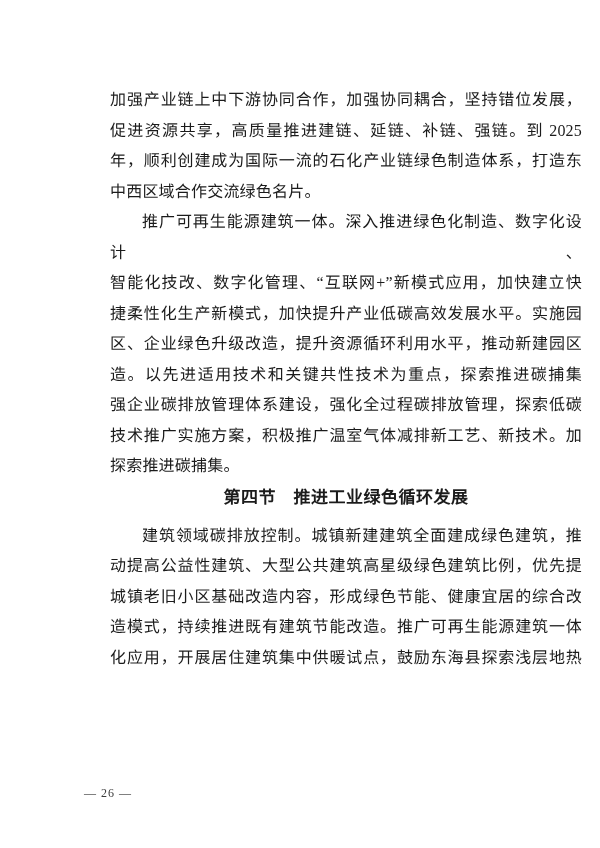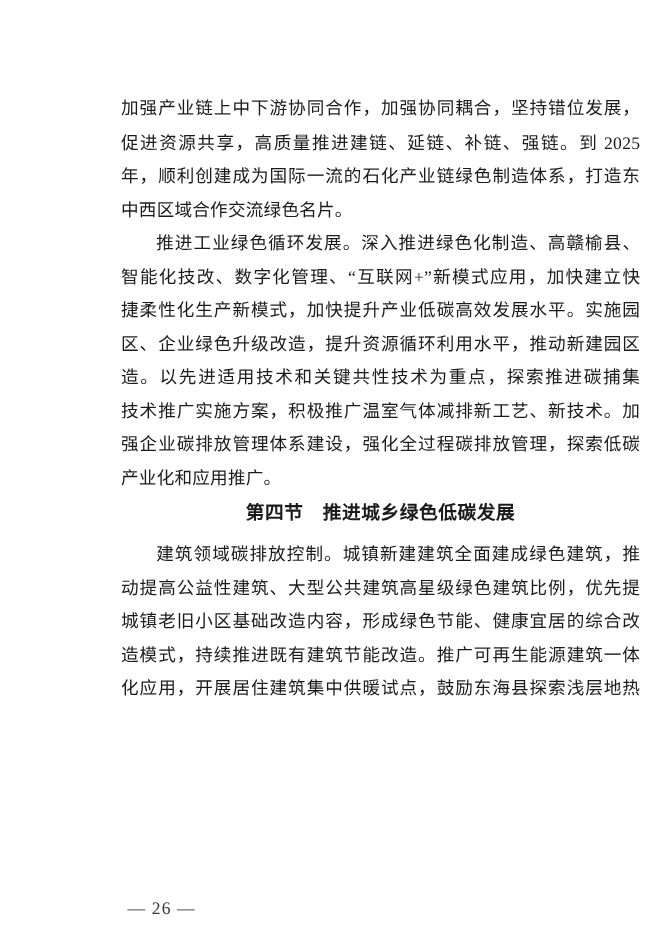--- a/index.html
+++ b/index.html
@@ -45,53 +45,52 @@
     font-size: 17px;
     font-weight: bold;
     line-height: 31px;
     margin: 0 0 8px 0;
     text-align: center;
     letter-spacing: 0.5px;
   }
   .footer {
     position: absolute;
     left: 84px;
-    top: 819px;
-    font-size: 16px;
+    top: 785px;
+    font-size: 12px;
     line-height: 16px;
     color: #3a3a3a;
     letter-spacing: 1px;
-    margin-left: 32px;
   }
 </style>
 </head>
 <body>
 
 <div class="page">
   <div class="text-block">
 
     <div class="para">
       <div class="line">加强产业链上中下游协同合作，加强协同耦合，坚持错位发展，</div>
       <div class="line">促进资源共享，高质量推进建链、延链、补链、强链。到 2025</div>
       <div class="line">年，顺利创建成为国际一流的石化产业链绿色制造体系，打造东</div>
       <div class="line lastline">中西区域合作交流绿色名片。</div>
     </div>
 
     <div class="para">
-      <div class="line indent">推进工业绿色循环发展。深入推进绿色化制造、高赣榆县、</div>
+      <div class="line indent">推广可再生能源建筑一体。深入推进绿色化制造、数字化设计、</div>
       <div class="line">智能化技改、数字化管理、“互联网+”新模式应用，加快建立快</div>
       <div class="line">捷柔性化生产新模式，加快提升产业低碳高效发展水平。实施园</div>
       <div class="line">区、企业绿色升级改造，提升资源循环利用水平，推动新建园区</div>
       <div class="line">造。以先进适用技术和关键共性技术为重点，探索推进碳捕集</div>
+      <div class="line">强企业碳排放管理体系建设，强化全过程碳排放管理，探索低碳</div>
       <div class="line">技术推广实施方案，积极推广温室气体减排新工艺、新技术。加</div>
-      <div class="line">强企业碳排放管理体系建设，强化全过程碳排放管理，探索低碳</div>
-      <div class="line lastline">产业化和应用推广。</div>
+      <div class="line lastline">探索推进碳捕集。</div>
     </div>
 
-    <h2 class="heading">第四节　推进城乡绿色低碳发展</h2>
+    <h2 class="heading">第四节　推进工业绿色循环发展</h2>
 
     <div class="para">
       <div class="line indent">建筑领域碳排放控制。城镇新建建筑全面建成绿色建筑，推</div>
       <div class="line">动提高公益性建筑、大型公共建筑高星级绿色建筑比例，优先提</div>
       <div class="line">城镇老旧小区基础改造内容，形成绿色节能、健康宜居的综合改</div>
       <div class="line">造模式，持续推进既有建筑节能改造。推广可再生能源建筑一体</div>
       <div class="line">化应用，开展居住建筑集中供暖试点，鼓励东海县探索浅层地热</div>
     </div>
 
   </div>

